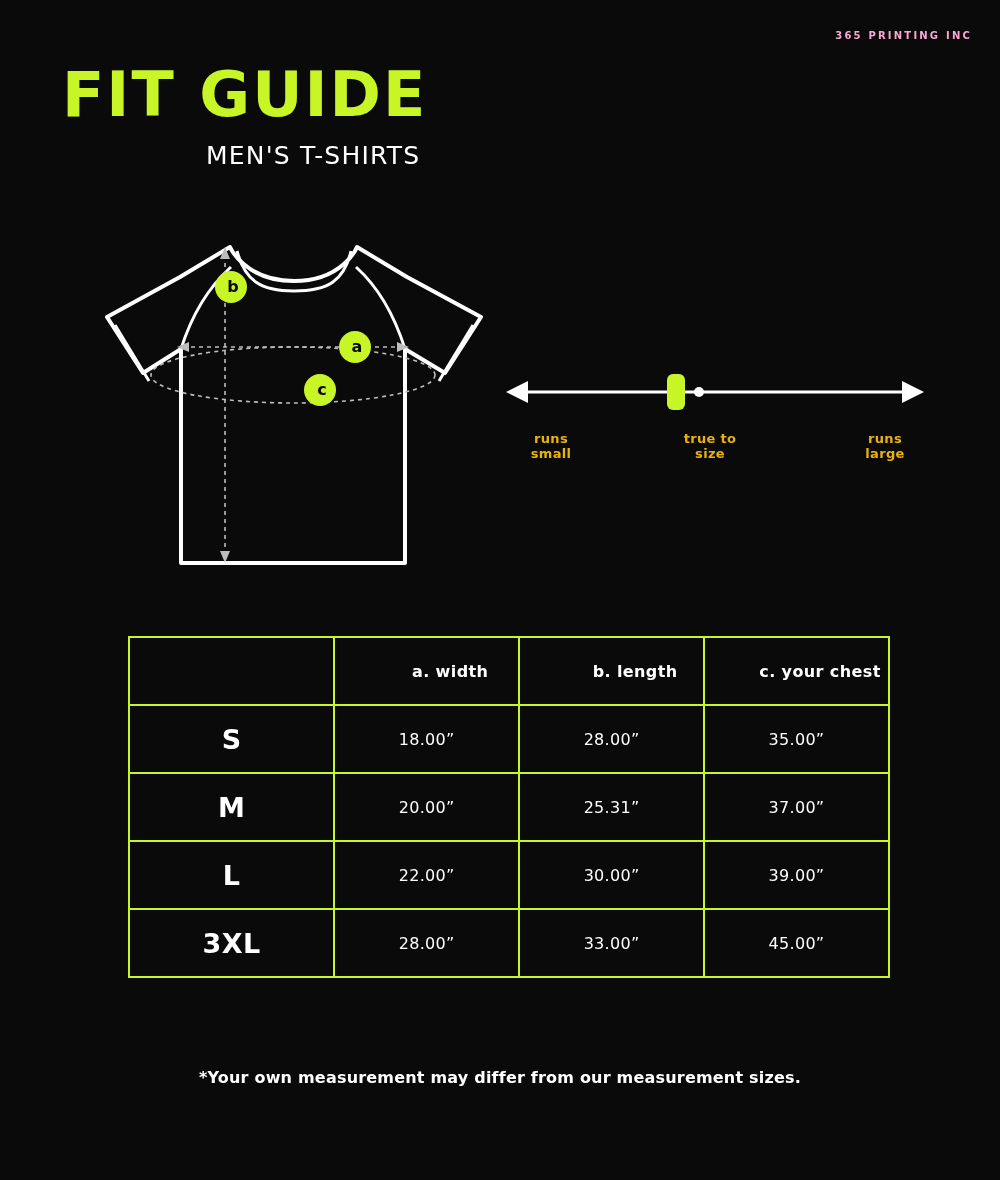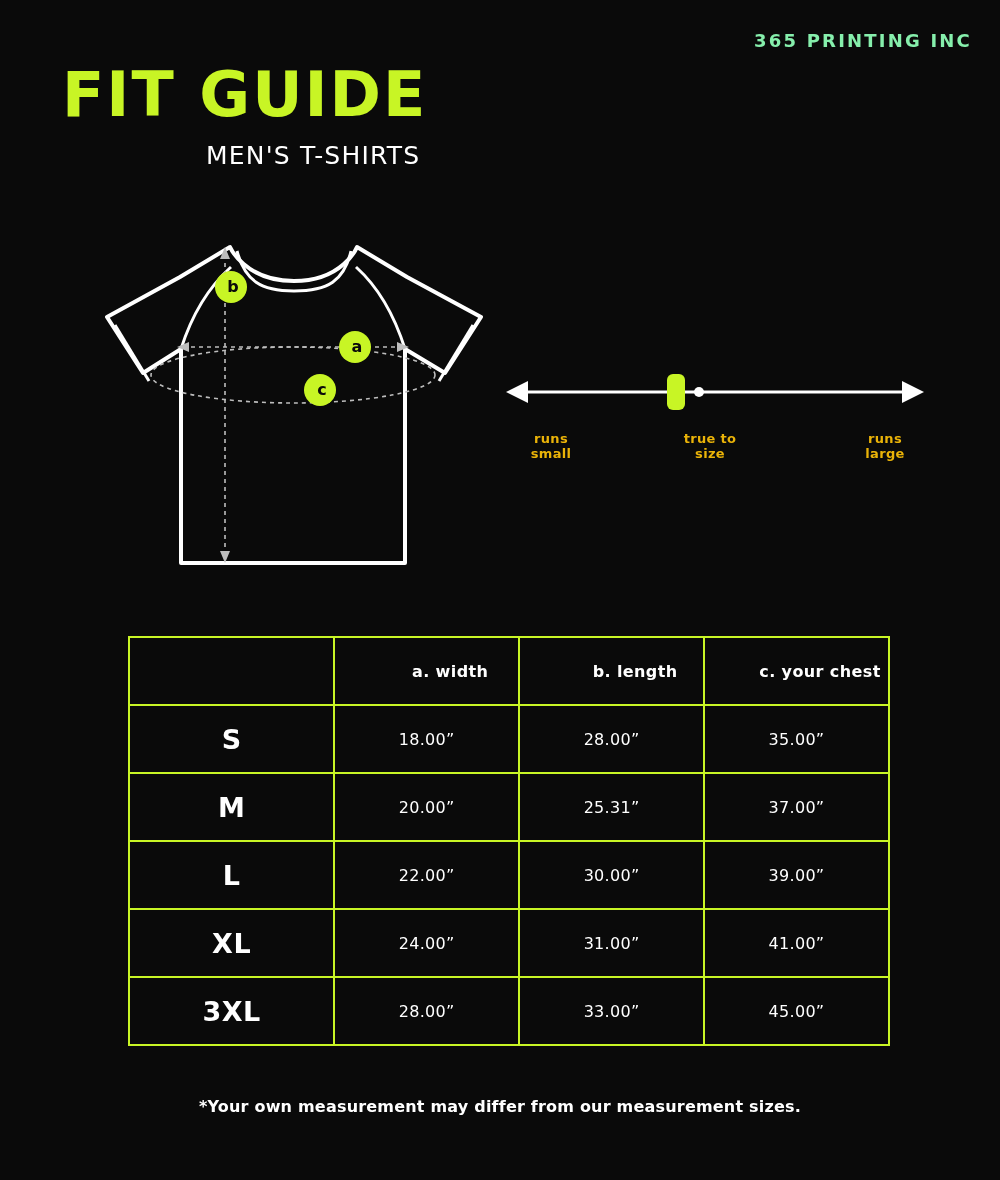--- a/index.html
+++ b/index.html
@@ -19,24 +19,24 @@
     position: absolute;
     inset: 0;
     background: #0a0a0a;
   }
 
   
   .brand {
     position: absolute;
     top: 30px;
     right: 28px;
-    font-size: 18px;
+    font-size: 10px;
     font-weight: 700;
     letter-spacing: 2.2px;
-    color: #86efac;
+    color: #f9a8d4;
   }
 
   
   .title {
     position: absolute;
     left: 62px;
     top: 64px;
     font-size: 62px;
     font-weight: 800;
     letter-spacing: 2px;
@@ -118,21 +118,21 @@
     font-size: 16px;
     font-weight: 400;
     letter-spacing: 0.3px;
   }
   .empty-head { border-color: #c8f525; }
 
   .footnote {
     position: absolute;
     left: 0;
     right: 0;
-    top: 1097px;
+    top: 1068px;
     text-align: center;
     font-size: 16px;
     font-weight: 700;
     color: #ffffff;
     letter-spacing: 0.2px;
   }
 </style>
 </head>
 <body>
 
@@ -232,26 +232,20 @@
           <td class="data-cell">25.31”</td>
           <td class="data-cell">37.00”</td>
         </tr>
         <tr>
           <td class="size-cell">L</td>
           <td class="data-cell">22.00”</td>
           <td class="data-cell">30.00”</td>
           <td class="data-cell">39.00”</td>
         </tr>
         <tr>
-          <td class="size-cell">XL</td>
-          <td class="data-cell">24.00”</td>
-          <td class="data-cell">31.00”</td>
-          <td class="data-cell">41.00”</td>
-        </tr>
-        <tr>
           <td class="size-cell">3XL</td>
           <td class="data-cell">28.00”</td>
           <td class="data-cell">33.00”</td>
           <td class="data-cell">45.00”</td>
         </tr>
       </tbody>
     </table>
   </div>
 
   <div class="footnote">*Your own measurement may differ from our measurement sizes.</div>

